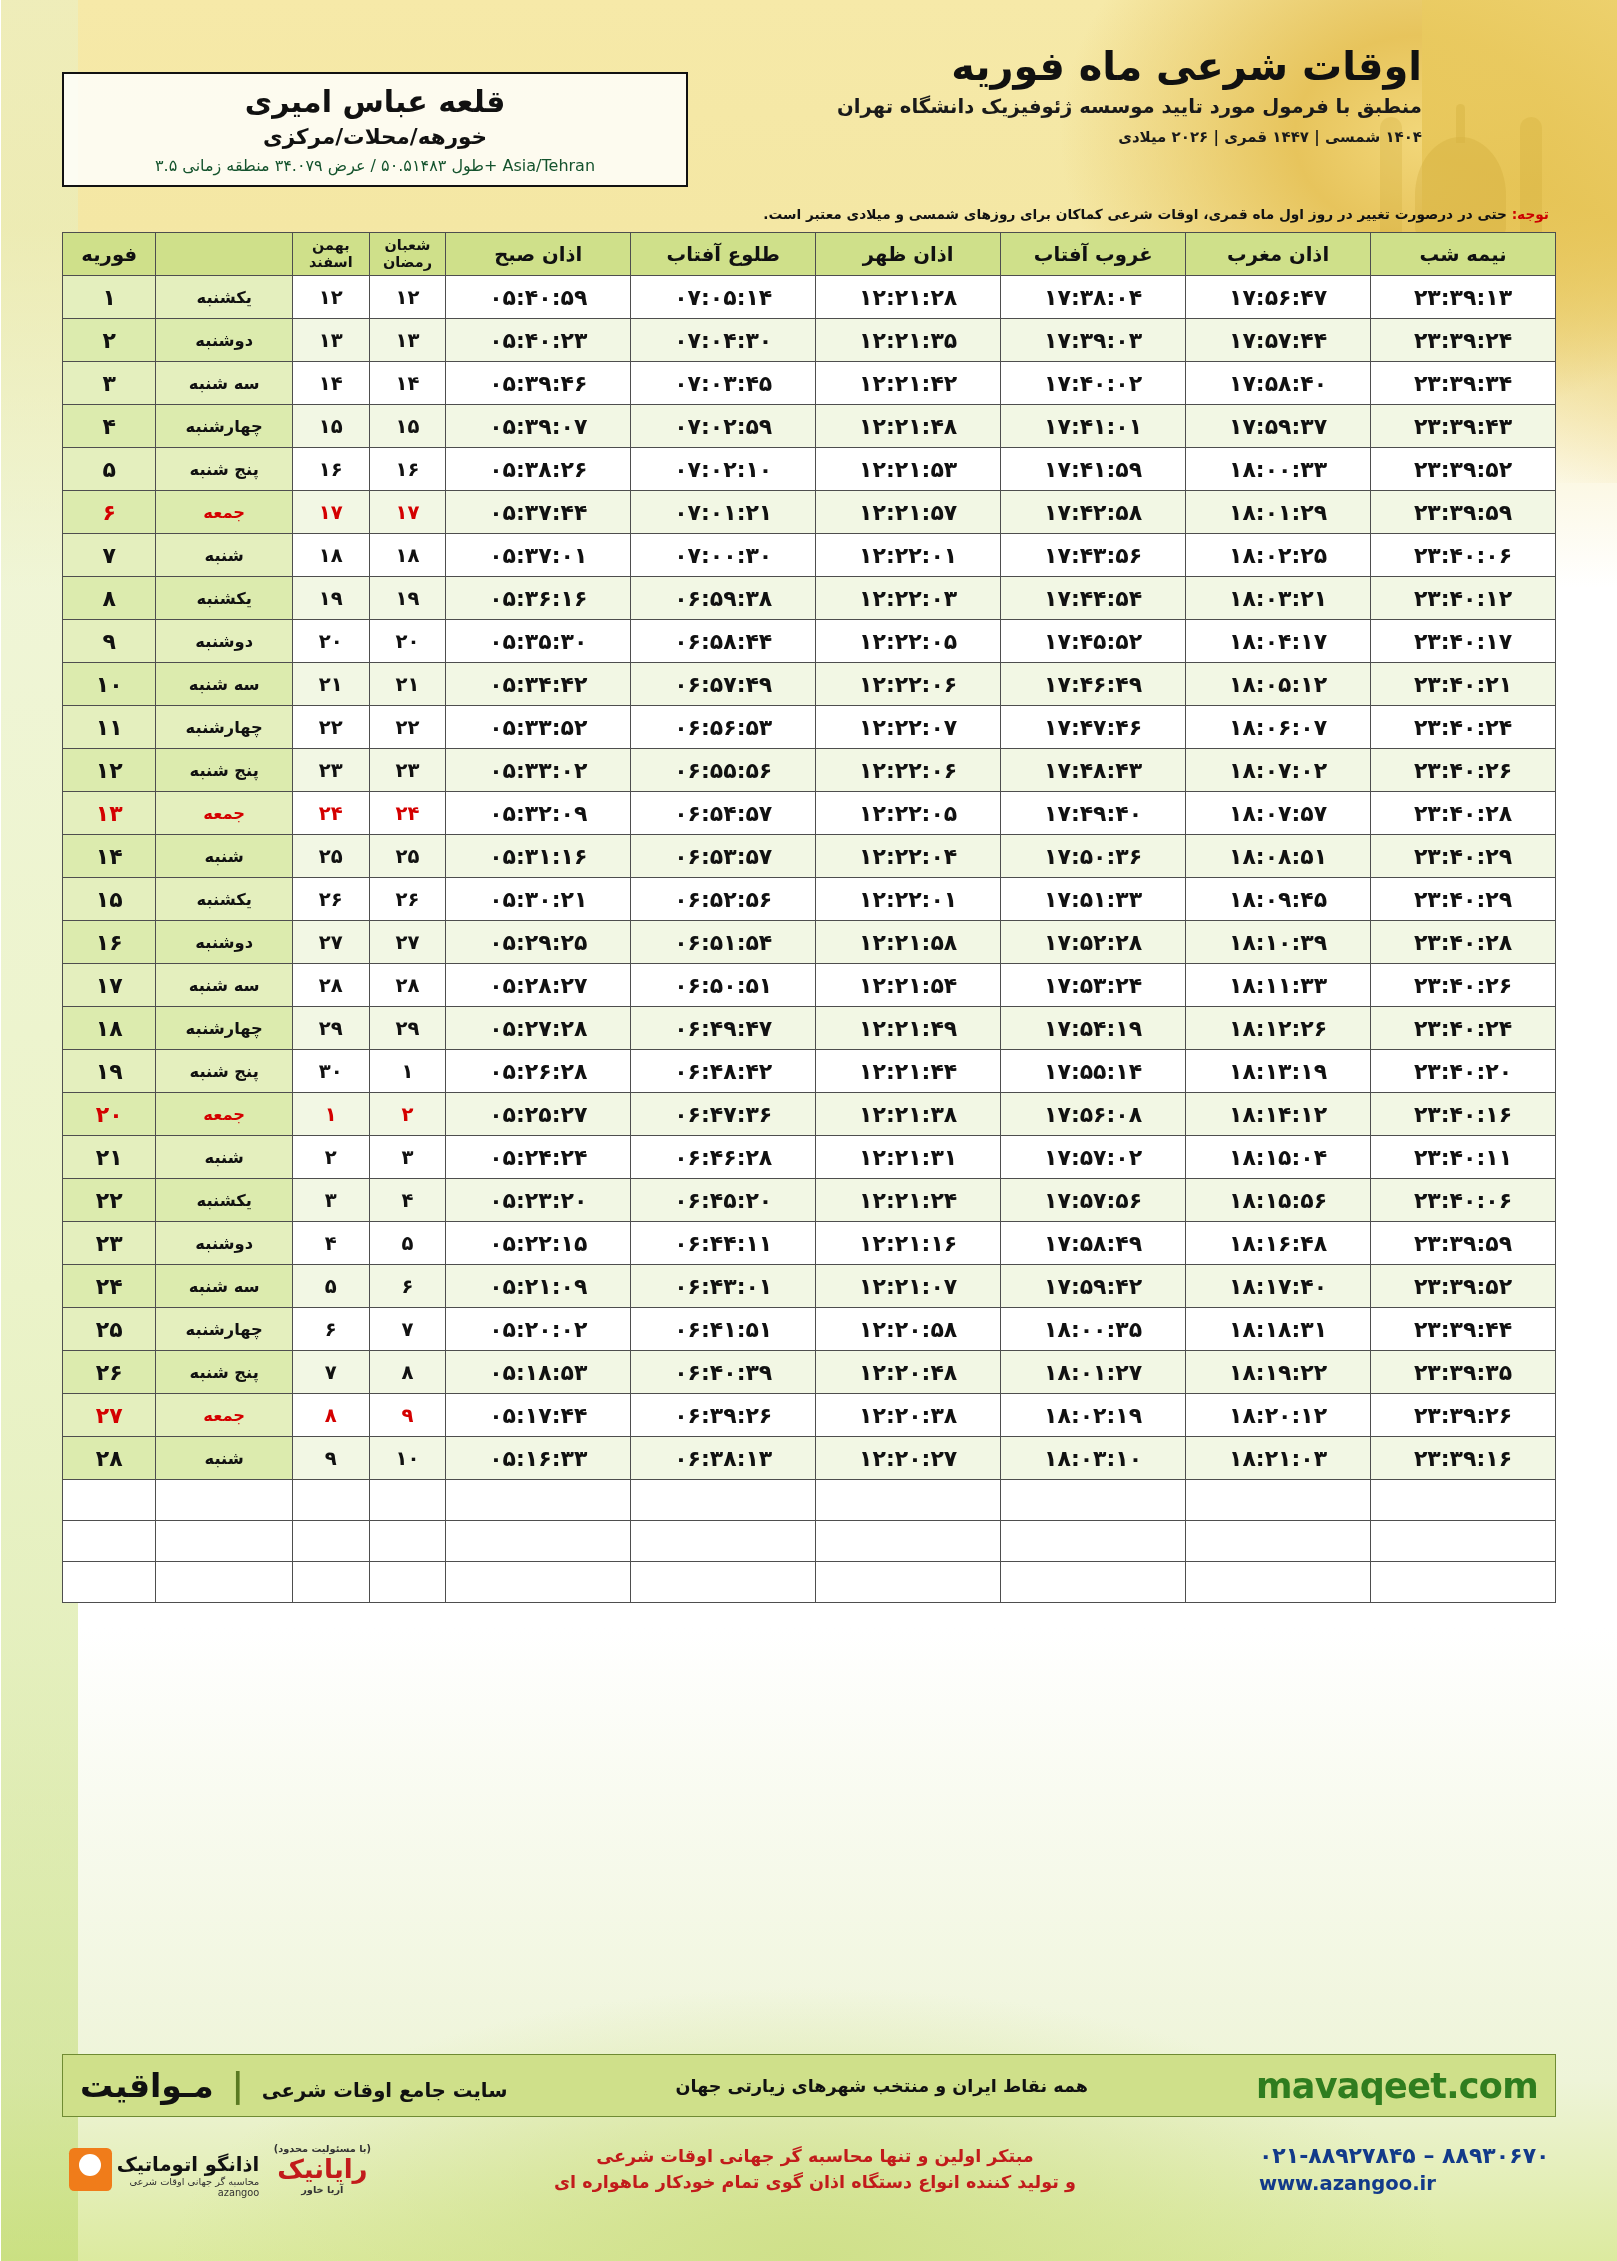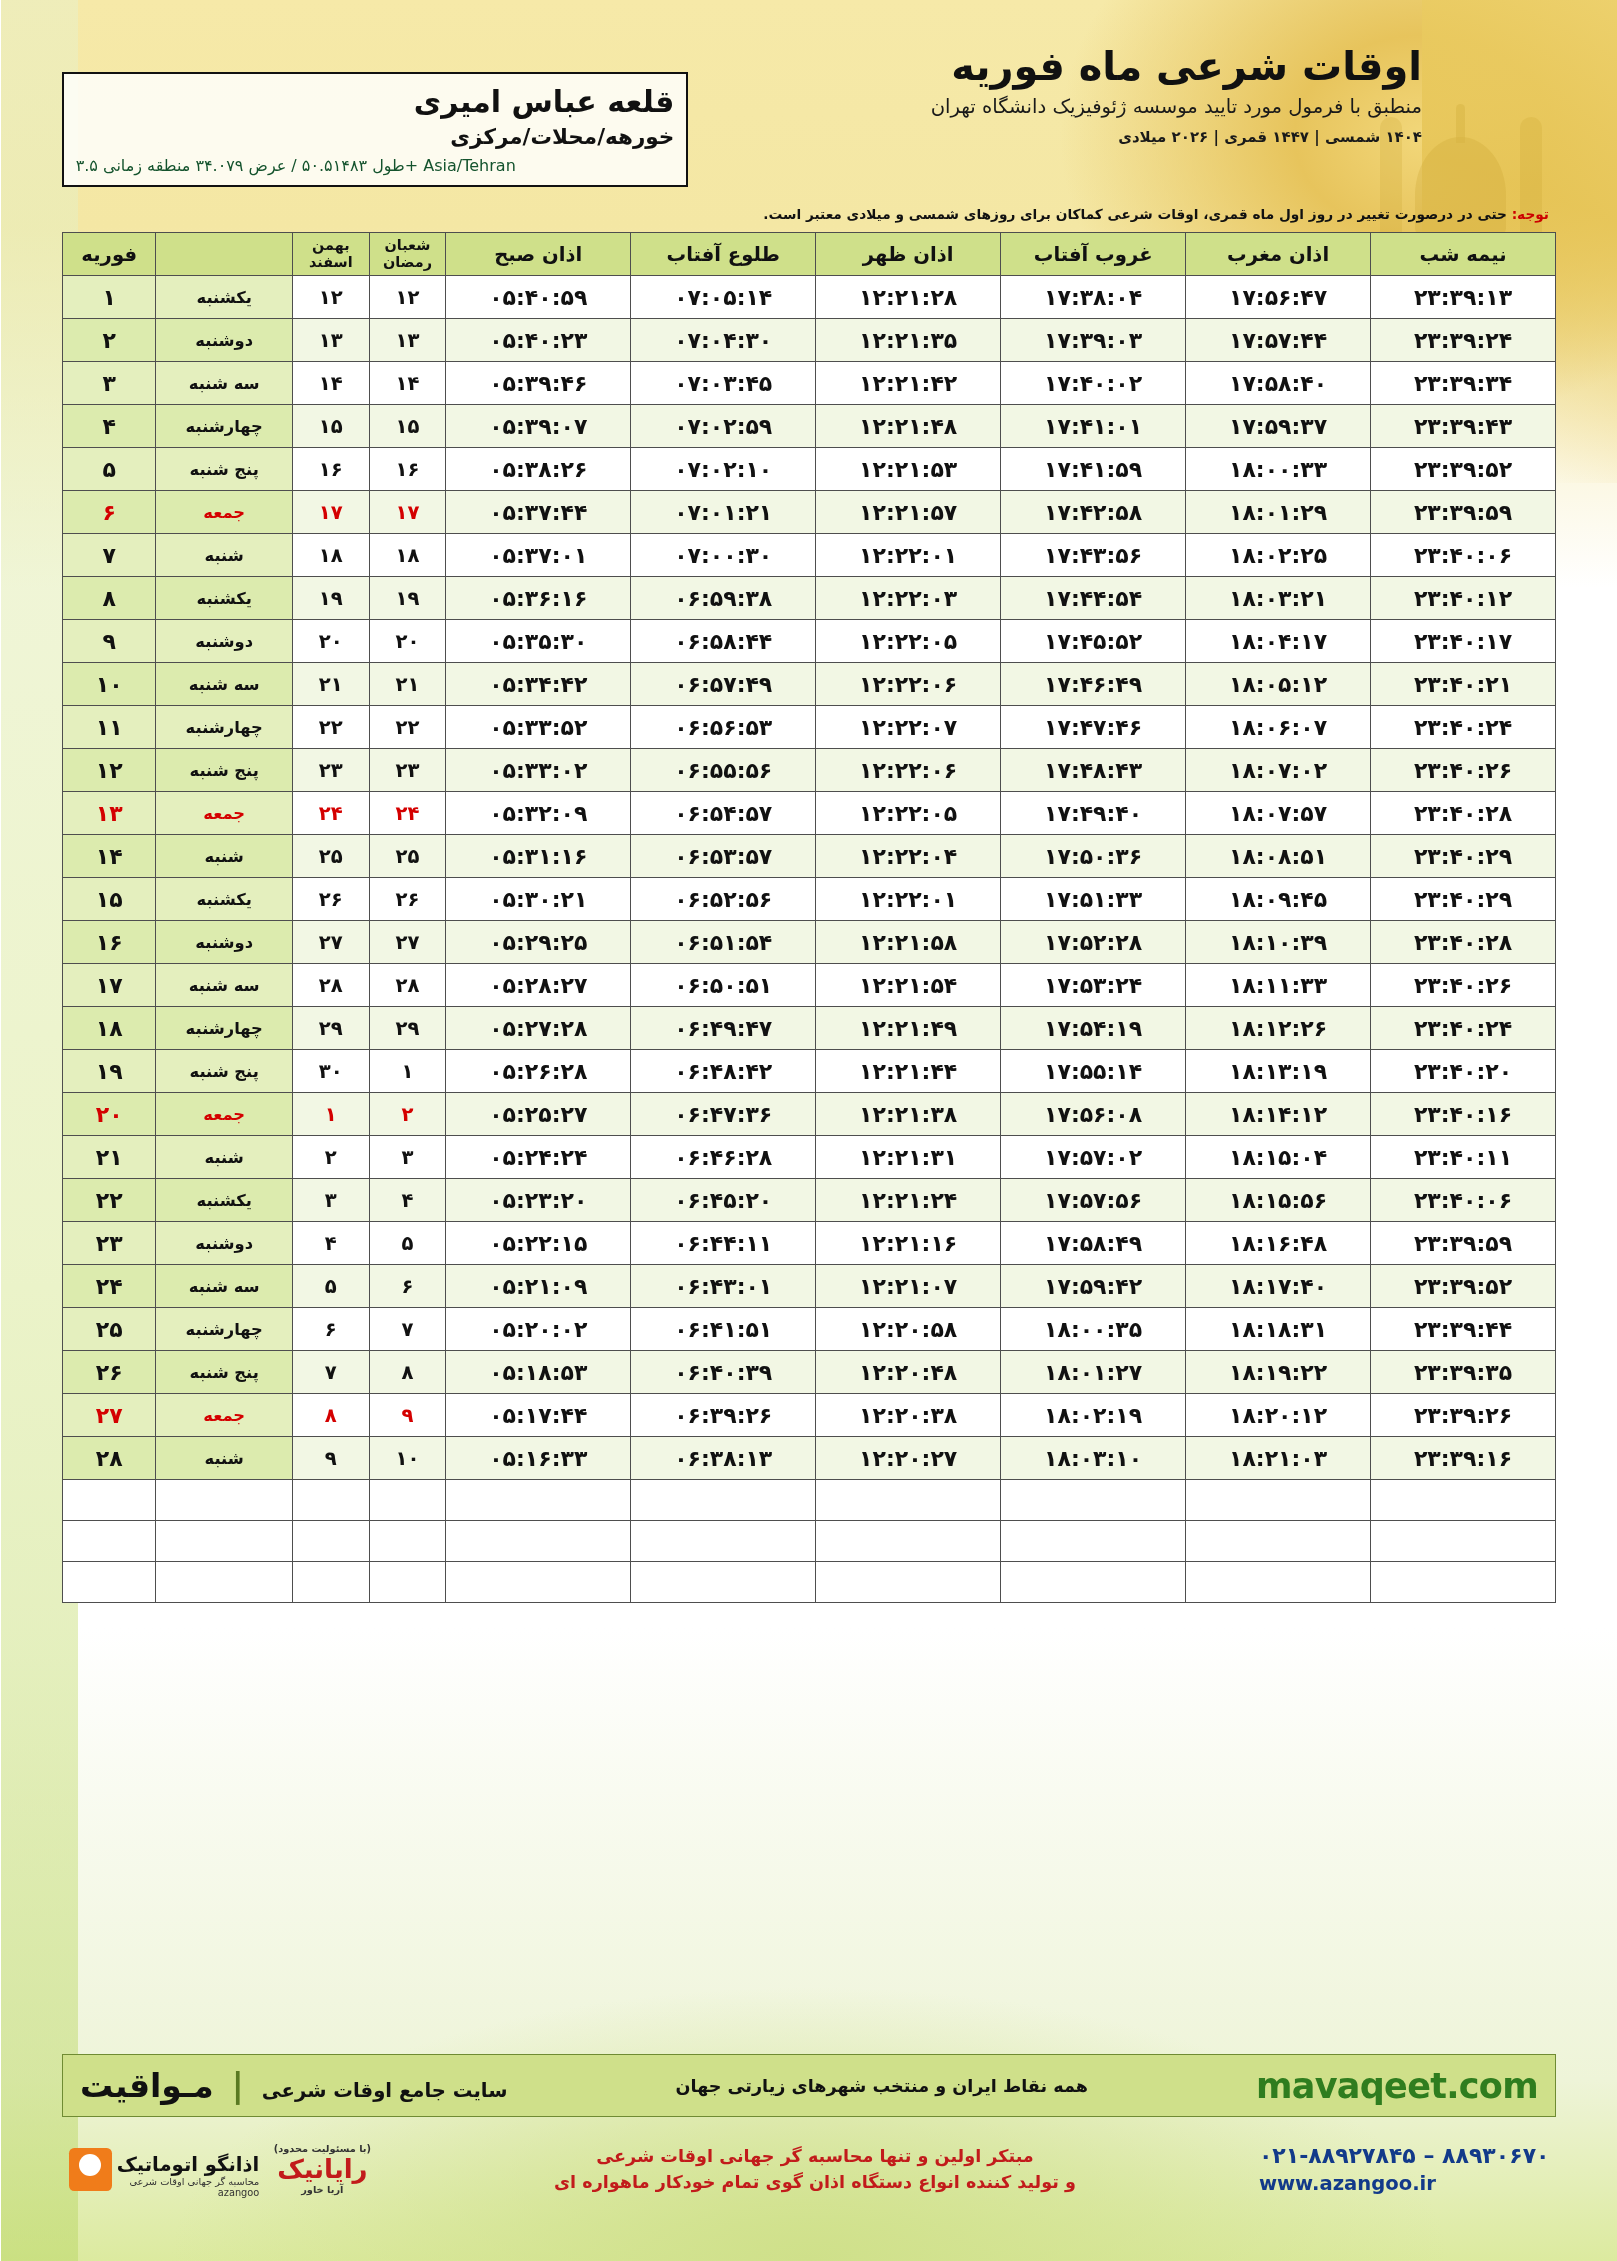--- a/index.html
+++ b/index.html
@@ -51,30 +51,30 @@
   
   .header{position:absolute;top:36px;right:0;left:0;height:196px;}
   .title-block{
     position:absolute;right:196px;top:6.5px;text-align:right;width:861px;
   }
   .title-main{
     font-size:40px;font-weight:bold;color:#111;letter-spacing:-0.7px;line-height:1.15;
     text-align:right;
   }
   .title-sub{
-    font-size:19.6px;font-weight:normal;color:#1a1a1a;margin-top:6.5px;text-align:right;
+    font-size:19.6px;font-weight:bold;color:#1a1a1a;margin-top:6.5px;text-align:right;
   }
   .title-dates{
     font-size:15px;font-weight:bold;color:#1a1a1a;margin-top:10.4px;text-align:right;
   }
 
   .city-box{
     position:absolute;left:62px;top:36px;width:626px;
     border:2px solid #111;background:rgba(255,255,255,.82);
-    padding:9px 11.7px 10.4px 11.7px;box-sizing:border-box;
+    padding:9px 11.7px 10.4px 11.7px;box-sizing:border-box;text-align:center;
   }
   .city-name{font-size:30px;font-weight:bold;color:#111;line-height:1.25;}
   .city-region{font-size:21.5px;font-weight:bold;color:#111;margin-top:3.9px;}
   .city-coords{font-size:16px;color:#14532d;margin-top:6.5px;direction:ltr;}
 
   .note-line{
     position:absolute;right:69px;left:62px;top:206px;
     text-align:right;font-size:13.7px;color:#111;font-weight:bold;
   }
   .note-line .note-label{color:#cc0000;}

